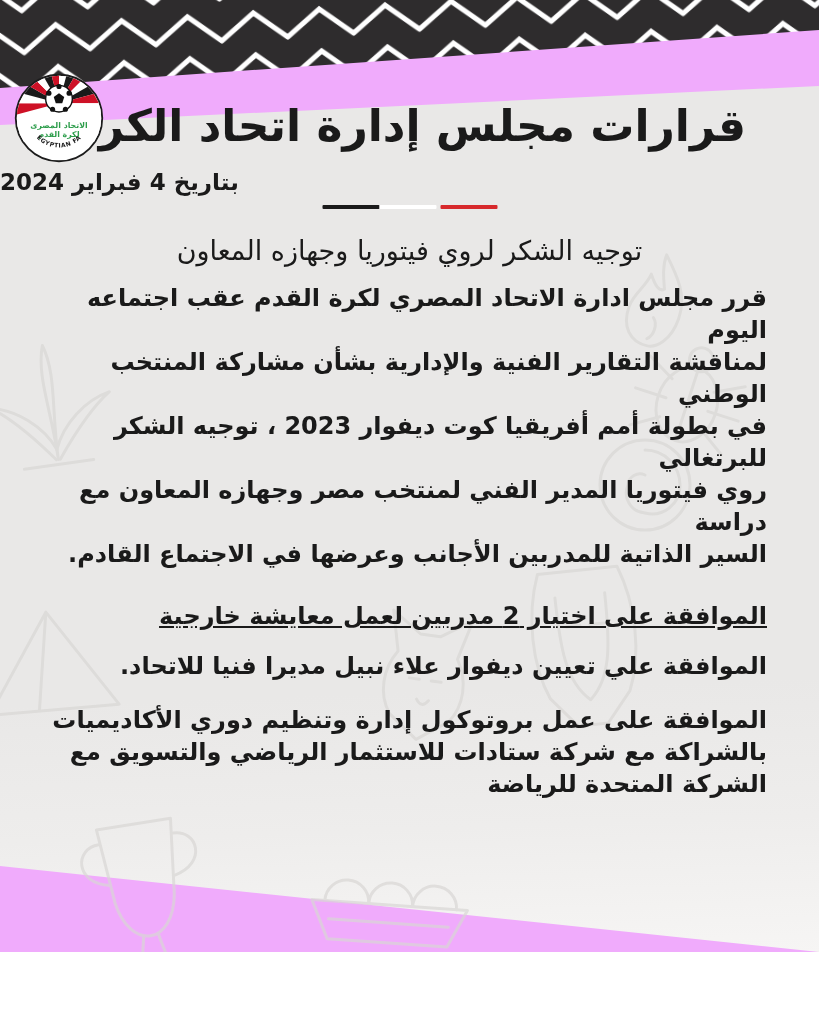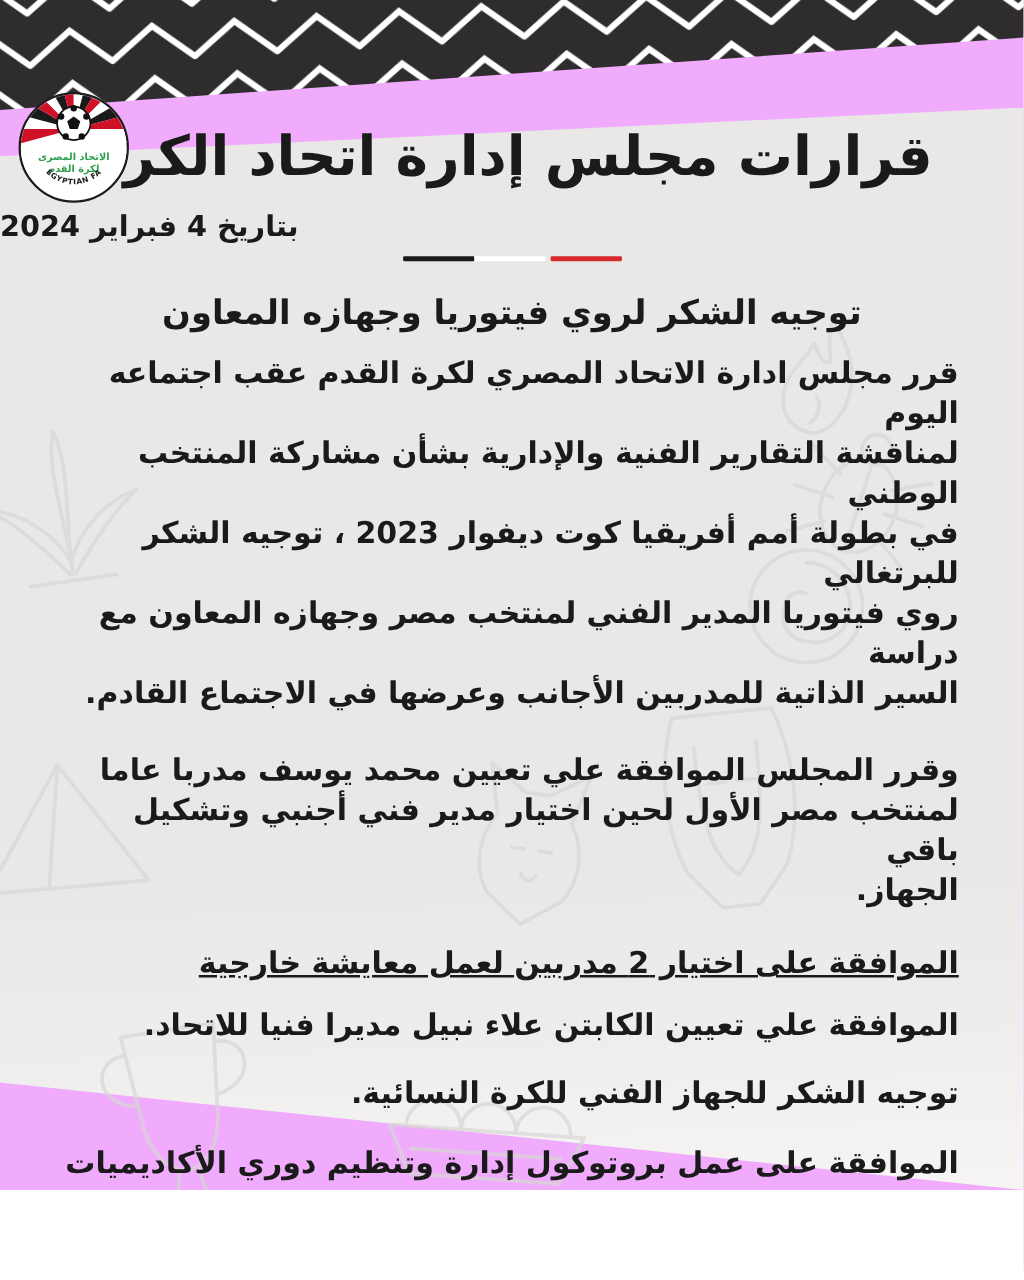--- a/index.html
+++ b/index.html
@@ -52,21 +52,21 @@
   .flag-bar .seg.red{margin-left:4px;}
   
   .content{
     position:absolute;top:235px;left:40px;right:40px;z-index:4;
     direction:rtl;text-align:right;
     color:var(--text-black,#1a1a1a);
     font-weight:700;
   }
   .content h2{
     margin:0 0 16px 0;text-align:center;
-    font-size:27px;font-weight:700;white-space:pre-line;
+    font-size:27px;font-weight:400;white-space:pre-line;
   }
   .content p{
     margin:12px;font-size:24px;line-height:32px;white-space:pre-line;
   }
   .content p.p1{margin-bottom:30px;}
   .content p.p2{margin-bottom:26px;}
   .content p.p3{margin-bottom:18px;text-decoration:underline;}
   .content p.p4{margin-bottom:22px;}
   .content p.p5{margin-bottom:24px;}
 </style>
@@ -197,24 +197,20 @@
     </div>
   </div>
 
   <main class="content">
     <h2>توجيه الشكر لروي فيتوريا وجهازه المعاون</h2>
     <p class="p1">قرر مجلس ادارة الاتحاد المصري لكرة القدم عقب اجتماعه اليوم
 لمناقشة التقارير الفنية والإدارية بشأن مشاركة المنتخب الوطني
 في بطولة أمم أفريقيا كوت ديفوار 2023 ، توجيه الشكر للبرتغالي
 روي فيتوريا المدير الفني لمنتخب مصر وجهازه المعاون مع دراسة
 السير الذاتية للمدربين الأجانب وعرضها في الاجتماع القادم.</p>
-    <p class="p2">وقرر المجلس الموافقة علي تعيين محمد يوسف مدربا عاما
-لمنتخب مصر الأول لحين اختيار مدير فني أجنبي وتشكيل باقي
-الجهاز.</p>
     <p class="p3">الموافقة على اختيار 2 مدربين لعمل معايشة خارجية</p>
-    <p class="p4">الموافقة علي تعيين الكابتن علاء نبيل مديرا فنيا للاتحاد.</p>
-    <p class="p5">توجيه الشكر للجهاز الفني للكرة النسائية.</p>
+    <p class="p4">الموافقة علي تعيين ديفوار علاء نبيل مديرا فنيا للاتحاد.</p>
     <p class="p6">الموافقة على عمل بروتوكول إدارة وتنظيم دوري الأكاديميات
 بالشراكة مع شركة ستادات للاستثمار الرياضي والتسويق مع
 الشركة المتحدة للرياضة</p>
   </main>
 
 </div>
 
 </body></html>

